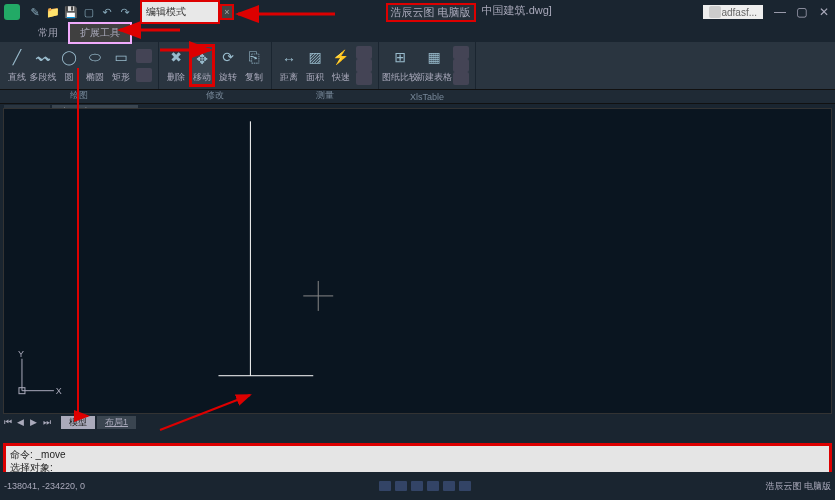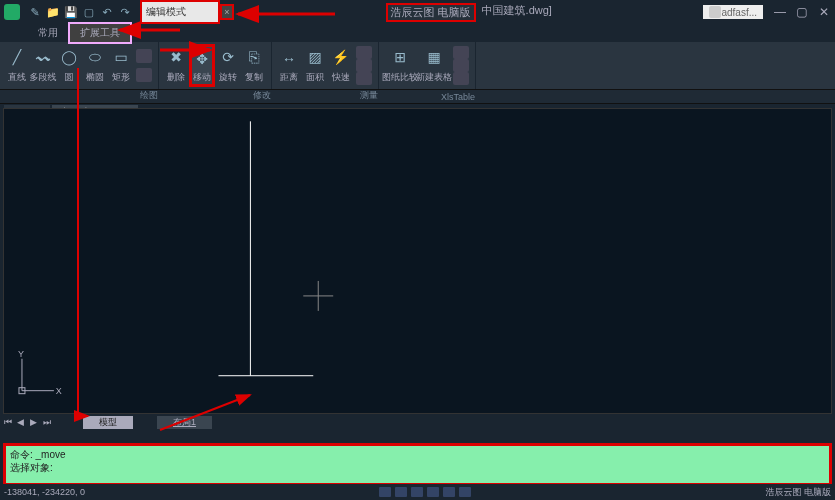--- a/index.html
+++ b/index.html
@@ -21,45 +21,45 @@
 .tabs-row { height: 18px; background: #1a2530; display: flex; align-items: center; padding-left: 28px; }
 .tab { padding: 2px 10px; font-size: 10px; color: #aab; }
 .tab.highlight { border: 2px solid #f0abfc; background: #404040; }
 
 .ribbon { height: 48px; background: #2a3540; display: flex; border-bottom: 1px solid #111; }
 .rib-group { display: flex; border-right: 1px solid #1a2530; padding: 2px 4px; position: relative; }
 .rib-btn { width: 26px; display: flex; flex-direction: column; align-items: center; justify-content: flex-start; color: #aab; cursor: pointer; padding-top: 2px; }
 .rib-btn.highlight { border: 3px solid #d00; background: #3a4550; }
 .rib-icon { width: 22px; height: 22px; display: flex; align-items: center; justify-content: center; font-size: 14px; color: #9bc; }
 .rib-label { font-size: 9px; color: #aab; margin-top: 3px; white-space: nowrap; }
-.rib-group-label { position: absolute; bottom: -13px; left: 0; right: 0; text-align: right; font-size: 9px; color: #789; }
+.rib-group-label { position: absolute; bottom: -13px; left: 0; right: 0; text-align: center; font-size: 9px; color: #789; }
 
 .rib-small-col { display: flex; flex-direction: column; justify-content: space-around; padding: 2px; }
 .rib-small { width: 16px; height: 14px; background: #445; border-radius: 2px; cursor: pointer; }
 
 .group-bar { height: 14px; background: #1f2a35; border-bottom: 1px solid #111; }
 
 .doc-tabs { height: 18px; background: #1a2530; display: flex; align-items: center; padding-left: 4px; gap: 2px; }
 .doc-tab { padding: 1px 8px; font-size: 10px; color: #aab; background: #2a3540; display: flex; align-items: center; gap: 4px; }
 .doc-tab.active { background: #3a4550; color: #fff; }
 .close-x { font-size: 9px; color: #888; cursor: pointer; }
 
 .canvas { position: absolute; top: 108px; left: 3px; right: 3px; bottom: 86px; background: #0a1520; border: 1px solid #333; }
 .canvas svg { width: 100%; height: 100%; }
 
 .layout-tabs { position: absolute; bottom: 70px; left: 0; right: 0; height: 15px; background: #1a2530; display: flex; align-items: center; padding-left: 4px; gap: 2px; font-size: 9px; color: #aab; }
 .lt-nav { display: flex; gap: 3px; margin-right: 6px; }
 .lt-btn { width: 10px; cursor: pointer; }
-.lt-tab { padding: 0 16px; background: #2a3540; cursor: pointer; margin-left: 22px; }
+.lt-tab { padding: 0 8px; background: #2a3540; cursor: pointer; }
 .lt-tab.active { background: #aab; color: #222; }
 .lt-tab.hl { background: #3a4550; text-decoration: underline; }
 
-.cmdbox { position: absolute; bottom: 14px; left: 3px; right: 3px; height: 43px; background: #86efac; border: 3px solid #d00; padding: 2px 4px; font-size: 10px; color: #222; line-height: 13px; overflow: hidden; }
-
-.statusbar { position: absolute; bottom: 0; left: 0; right: 0; height: 16px; background: #1a2530; display: flex; align-items: center; padding: 0 4px; font-size: 9px; color: #aab; justify-content: space-between; }
+.cmdbox { position: absolute; bottom: 14px; left: 3px; right: 3px; height: 43px; background: #e5e5e5; border: 3px solid #d00; padding: 2px 4px; font-size: 10px; color: #222; line-height: 13px; overflow: hidden; }
+
+.statusbar { position: absolute; bottom: 0; left: 0; right: 0; height: 28px; background: #1a2530; display: flex; align-items: center; padding: 0 4px; font-size: 9px; color: #aab; justify-content: space-between; }
 .status-icons { display: flex; gap: 4px; }
 .st-icon { width: 12px; height: 10px; background: #346; border-radius: 1px; }
 
 .arrow { position: absolute; pointer-events: none; }
 </style>
 </head>
 <body>
 
 <div class="titlebar">
   <div class="logo"></div>

